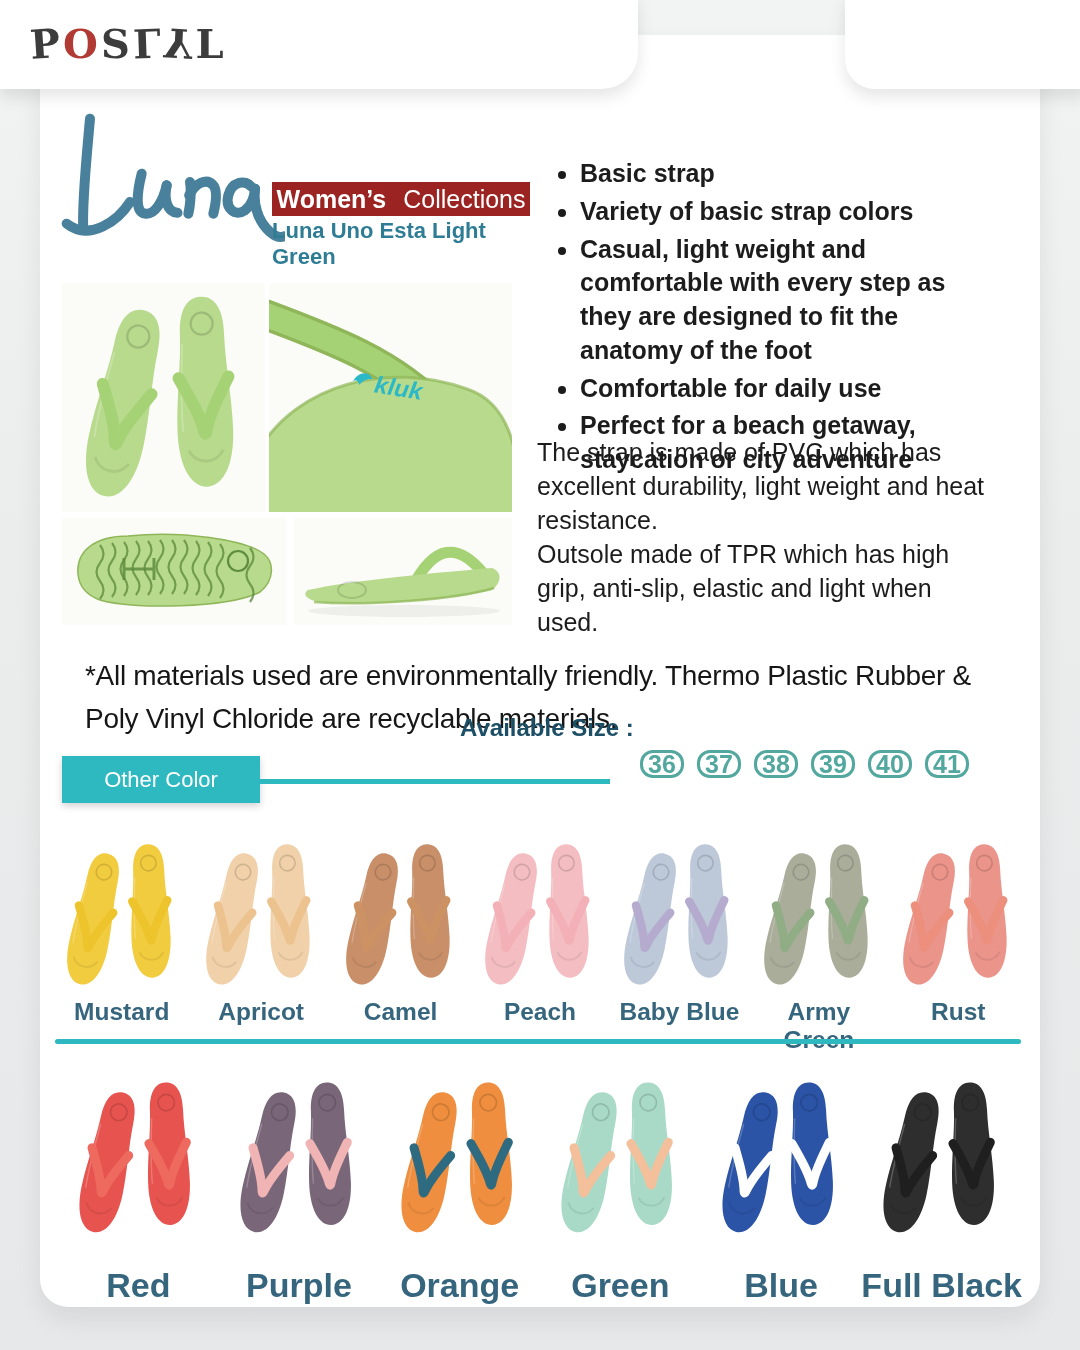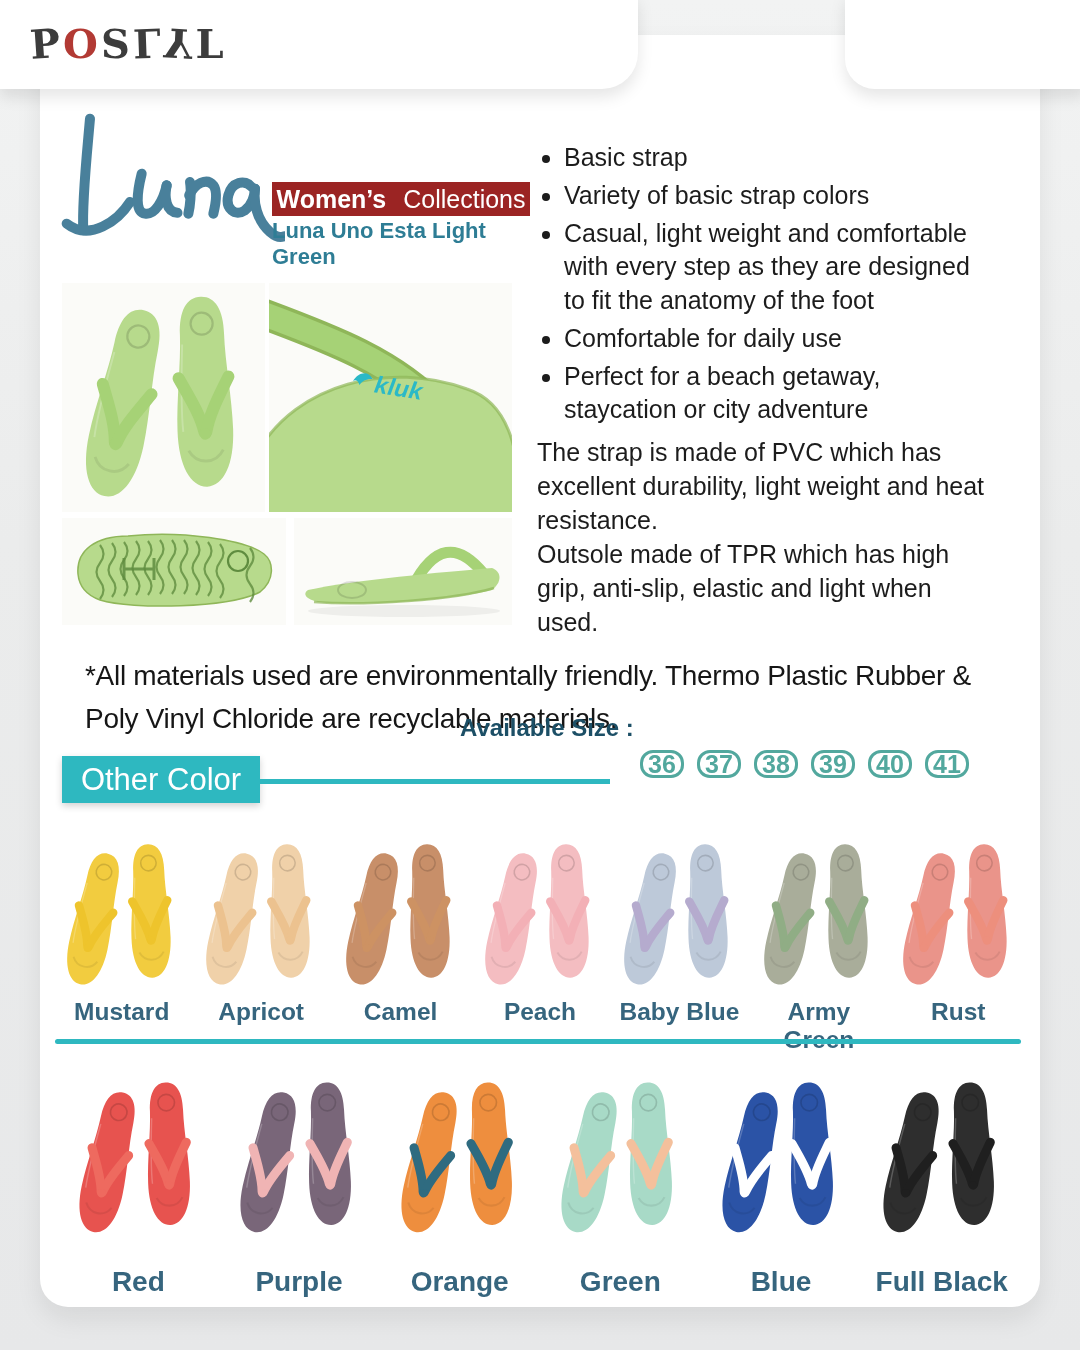--- a/index.html
+++ b/index.html
@@ -22,49 +22,49 @@
   .content{position:absolute;left:40px;top:35px;width:1000px;height:1272px;z-index:2;}
   .luna-script{position:absolute;left:20px;top:72px;}
   .banner{position:absolute;left:232px;top:147px;width:258px;height:34px;
     background:var(--banner_maroon,#9b2423);color:#fff;display:flex;align-items:center;
     justify-content:center;font-size:25px;}
   .banner b{font-weight:bold;margin-right:17px;}
   .variant{position:absolute;left:232px;top:183px;width:258px;text-align:left;
     color:var(--variant_teal,#2e7d95);font-weight:bold;font-size:22px;}
   .features{position:absolute;left:497px;top:106px;width:452px;font-size:25px;
     color:var(--text_dark,#1c1c1c);line-height:1.35;}
-  .features ul{margin:0;padding-left:27px;}
+  .features ul{margin:16px;padding-left:27px;font-weight:bold;}
   .features li{margin-bottom:4px;}
   .materials{position:absolute;left:497px;top:400px;width:455px;font-size:25px;
     color:var(--text_dark,#1c1c1c);line-height:1.36;}
   .materials p{margin:0;}
   .eco-note{position:absolute;left:45px;top:620px;width:935px;font-size:28px;
     color:#161616;line-height:1.52;letter-spacing:-0.3px;}
   .photo{position:absolute;background:#fbfbf8;display:flex;align-items:center;justify-content:center;}
   .ph1{left:22px;top:248px;width:203px;height:229px;}
   .ph2{left:229px;top:248px;width:243px;height:229px;}
   .ph3{left:22px;top:483px;width:224px;height:107px;}
   .ph4{left:254px;top:483px;width:218px;height:107px;}
   .oc-box{position:absolute;left:22px;top:721px;width:198px;height:47px;
     background:var(--teal,#2eb8c0);box-shadow:0 3px 7px rgba(0,0,0,.18);
-    display:flex;align-items:center;justify-content:center;color:#fff;font-size:31px;}
+    display:flex;align-items:center;justify-content:center;color:#fff;font-size:22px;}
   .oc-line{position:absolute;left:220px;top:744px;width:350px;height:5px;background:var(--teal,#2eb8c0);}
   .size-label{position:absolute;left:420px;top:679px;font-size:24px;font-weight:bold;
     color:var(--size_label_navy,#1c4f66);}
   .chips{position:absolute;left:600px;top:715px;display:flex;gap:13px;}
   .chip{width:44px;height:28px;border:3.5px solid var(--chip_teal,#52a89e);border-radius:13px;
     box-sizing:border-box;display:flex;align-items:center;justify-content:center;
     color:var(--chip_teal,#52a89e);font-weight:bold;font-size:25px;}
   .swrow{position:absolute;display:grid;text-align:center;}
   .row1{left:12px;top:785px;width:976px;grid-template-columns:repeat(7,1fr);}
   .row2{left:18px;top:1033px;width:964px;grid-template-columns:repeat(6,1fr);}
   .sw-img{height:170px;display:flex;align-items:flex-end;justify-content:center;}
   .sw-label{margin-top:8px;font-weight:bold;color:var(--label_blue,#36657e);}
   .row1 .sw-label{font-size:24.5px;}
-  .row2 .sw-label{font-size:28px;margin-top:28px;}
+  .row2 .sw-label{font-size:34px;margin-top:28px;}
   .rows-divider{position:absolute;left:15px;top:1004px;width:966px;height:5px;border-radius:3px;
     background:var(--teal,#2eb8c0);}
   .defs-holder{position:absolute;width:0;height:0;overflow:hidden;}
 </style>
 </head>
 <body>
 
 <svg class="defs-holder" aria-hidden="true">
   <defs>
     <g id="sandal">

